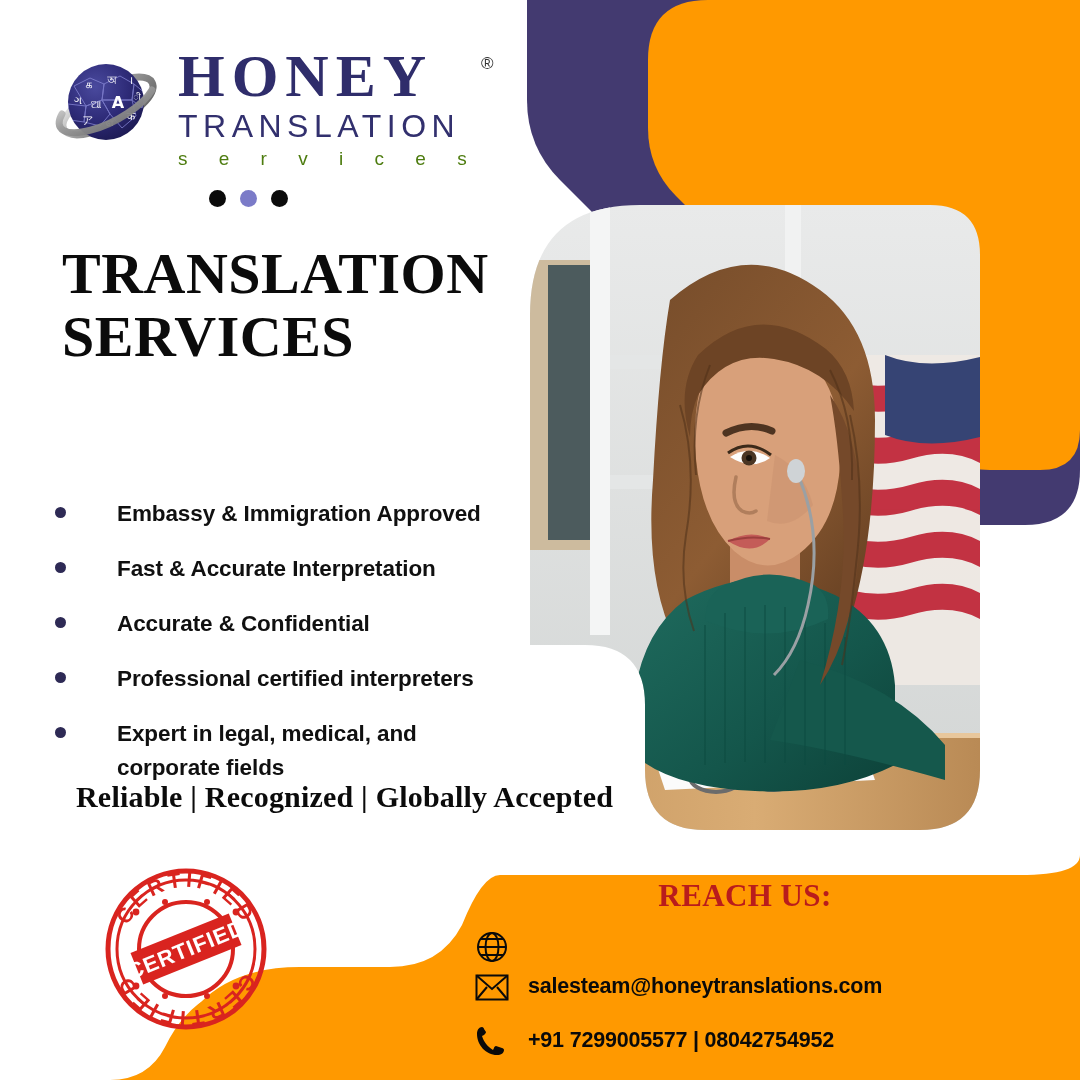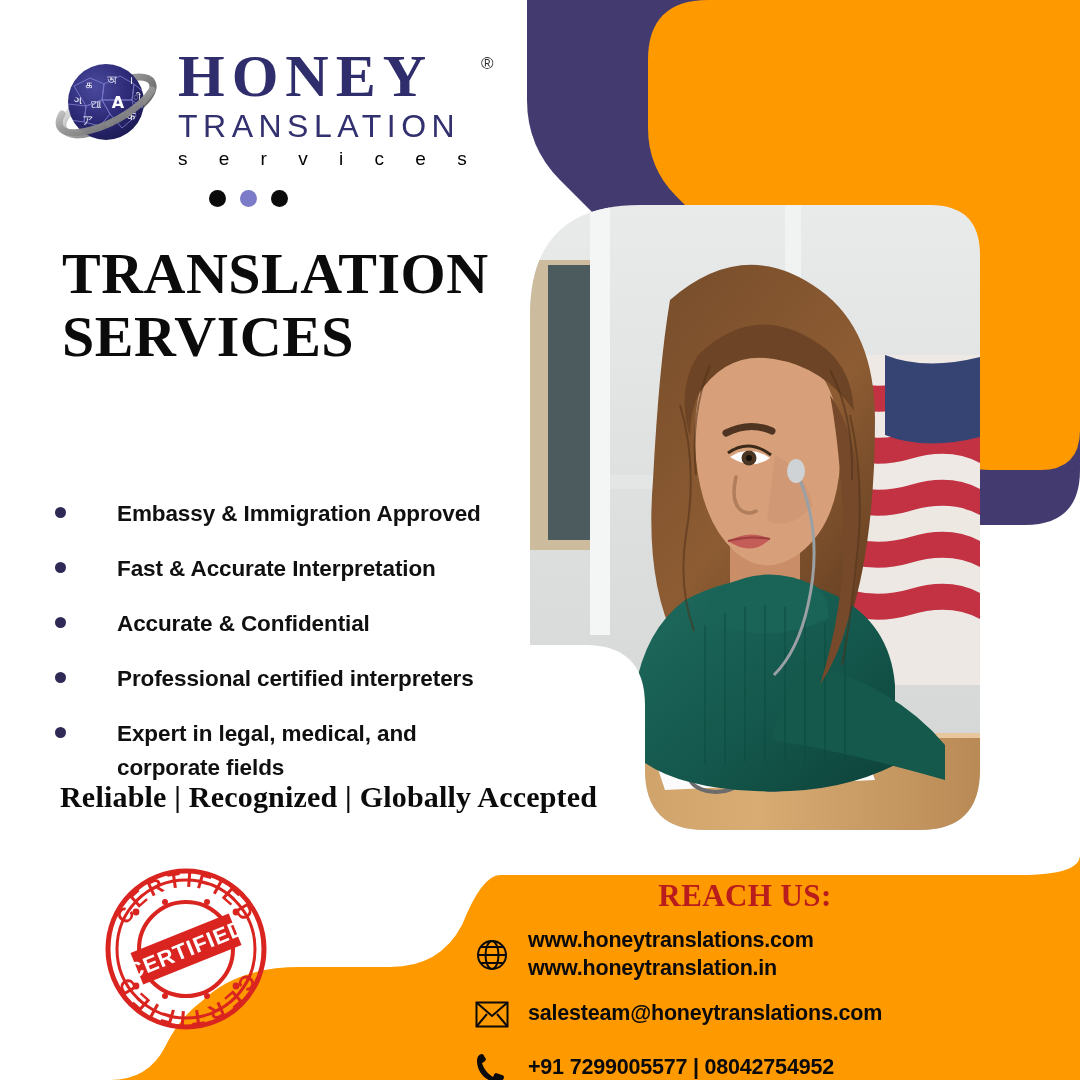--- a/index.html
+++ b/index.html
@@ -17,42 +17,42 @@
   
   #logo-row{position:absolute;left:52px;top:48px;display:flex;align-items:flex-start;}
   #logo-globe{width:112px;height:112px;position:relative;flex:0 0 auto;margin-top:2px;}
   #logo-text{margin-left:14px;position:relative;}
   .logo-honey{font-family:"Liberation Serif",serif;font-weight:700;font-size:60px;
       letter-spacing:7px;color:#2f2d6b;line-height:0.95;}
   .logo-reg{position:absolute;right:-14px;top:6px;font-size:17px;color:#333;font-family:"Liberation Sans",sans-serif;}
   .logo-translation{font-family:"Liberation Sans",sans-serif;font-weight:400;font-size:32px;
       letter-spacing:5.5px;color:#32306e;margin-top:5px;line-height:1;}
   .logo-services{font-family:"Liberation Sans",sans-serif;font-weight:400;font-size:19px;
-      letter-spacing:13px;color:#000000;margin-top:7px;line-height:1;}
+      letter-spacing:13px;color:#4d7c0f;margin-top:7px;line-height:1;}
 
   #logo-dots{position:absolute;left:209px;top:190px;display:flex;gap:14px;}
   #logo-dots i{display:block;width:17px;height:17px;border-radius:50%;}
 
   
   #headline{position:absolute;left:62px;top:234px;width:470px;}
   .head-script{font-family:"Liberation Serif",serif;font-weight:400;font-size:64px;
       color:#0d0d0d;line-height:1.0;letter-spacing:-0.5px;}
   .head-bold{font-family:"Liberation Serif",serif;font-weight:700;font-size:58px;
       color:#0b0b0b;line-height:1.16;letter-spacing:0.5px;margin-top:6px;}
 
   
   #bullets{position:absolute;left:55px;top:497px;width:470px;}
   .bullet-row{display:flex;align-items:flex-start;margin-bottom:20px;gap:16px;}
   .bullet-dot{flex:0 0 auto;width:11px;height:11px;border-radius:50%;
       background:#2e2a55;margin-top:10px;margin-right:35px;}
   .bullet-text{font-family:"Liberation Sans",sans-serif;font-weight:700;font-size:22.5px;
       color:#101010;line-height:1.55;letter-spacing:-0.1px;}
 
   
-  #tagline{position:absolute;left:60px;top:780px;
+  #tagline{position:absolute;left:76px;top:780px;
       font-family:"Liberation Serif",serif;font-weight:700;font-size:30px;
       color:#0b0b0b;letter-spacing:0.2px;white-space:nowrap;}
 
   
   #photo{position:absolute;left:530px;top:205px;width:450px;height:625px;}
   #photo svg{display:block;}
 
   
   #stamp{position:absolute;left:103px;top:866px;width:166px;height:166px;}
 
@@ -348,27 +348,23 @@
     <div id="reach-title">REACH US:</div>
 
     <div class="contact-row">
       <span class="contact-icon">
         <svg width="34" height="34" viewBox="0 0 34 34" fill="none" stroke="#0a0a0a" stroke-width="2">
           <circle cx="17" cy="17" r="14"></circle>
           <ellipse cx="17" cy="17" rx="6.5" ry="14"></ellipse>
           <path d="M3,17 L31,17 M5.5,9 L28.5,9 M5.5,25 L28.5,25"></path>
         </svg>
       </span>
-      <span class="contact-text">
-        <span>www.honeytranslations.com</span>
-        <span>www.honeytranslation.in</span>
-      </span>
-    </div>
-
-    <div class="contact-row" style="margin-top:12px">
+    </div>
+
+    <div class="contact-row" style="margin-top:0">
       <span class="contact-icon">
         <svg width="34" height="27" viewBox="0 0 34 27" fill="none" stroke="#0a0a0a" stroke-width="2">
           <rect x="1.5" y="1.5" width="31" height="24"></rect>
           <path d="M1.5,1.5 L17,15 L32.5,1.5 M1.5,25.5 L12,13 M32.5,25.5 L22,13"></path>
         </svg>
       </span>
       <span class="contact-text">salesteam@honeytranslations.com</span>
     </div>
 
     <div class="contact-row" style="margin-top:14px">

